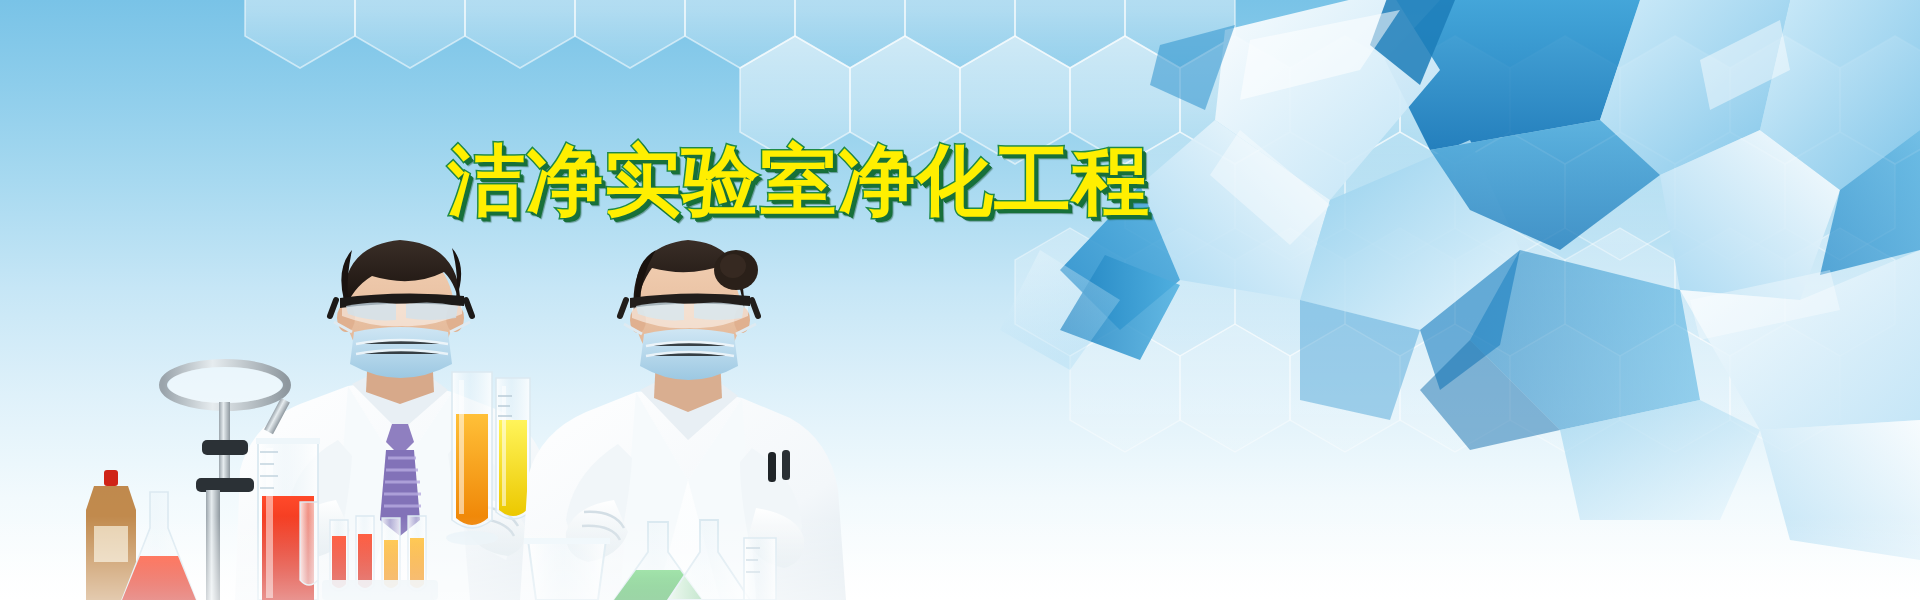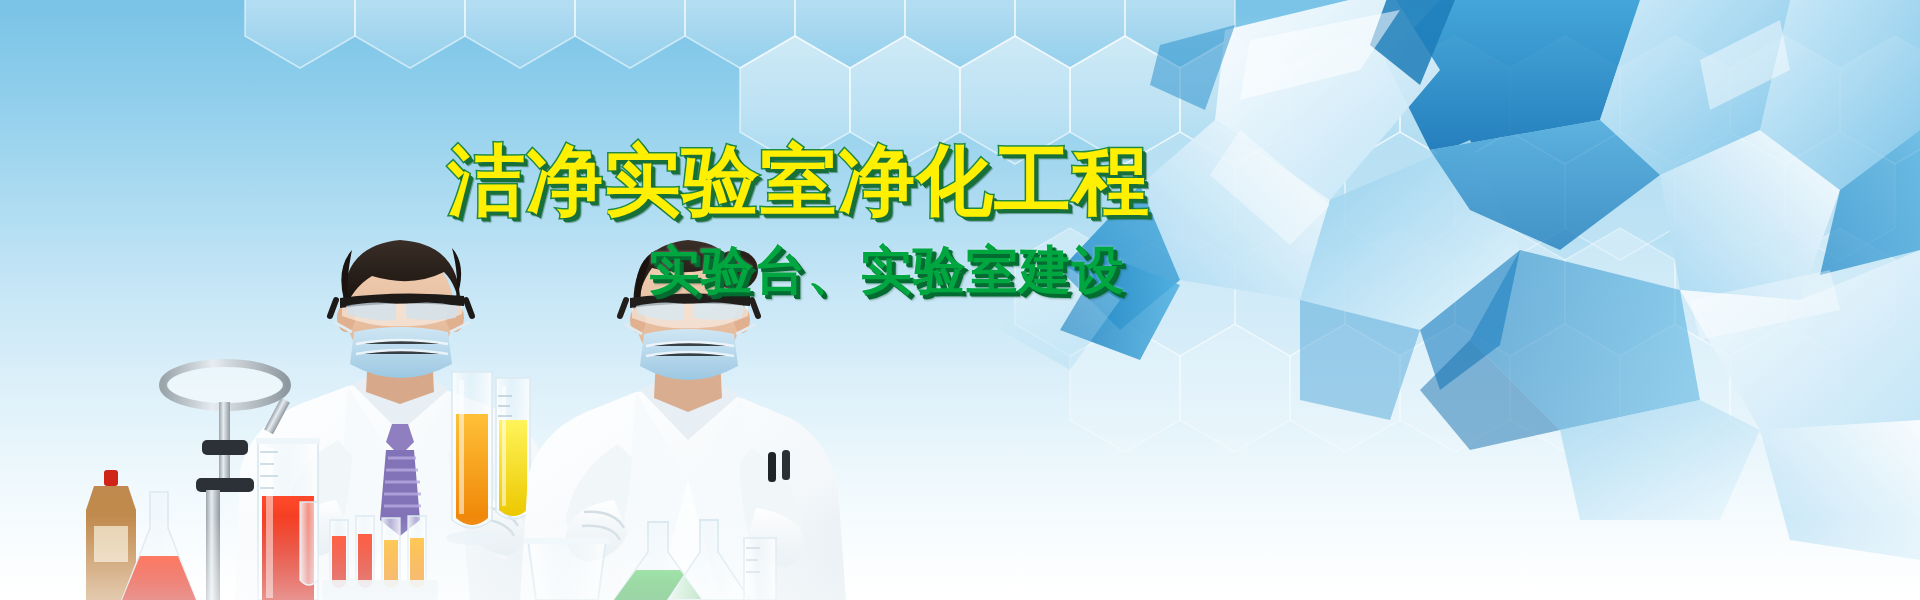--- a/index.html
+++ b/index.html
@@ -420,16 +420,15 @@
       <path d="M746,548 L760,548 M746,560 L758,560 M746,572 L760,572" stroke="#c2d4de" stroke-width="1.4"></path>
     </g>
 
     <rect x="60" y="230" width="820" height="380" fill="url(#photoFade)" opacity="0"></rect>
   </svg>
 
   <div class="layer" style="background:linear-gradient(to bottom,rgba(255,255,255,0) 86%,rgba(255,255,255,.55) 100%);"></div>
 
   <div id="textblock">
     <div class="line" id="headline">洁净实验室净化工程</div>
-    <div class="line" id="subline">实验台、实验室建设</div>
   </div>
 
 </div>
 
 </body></html>

